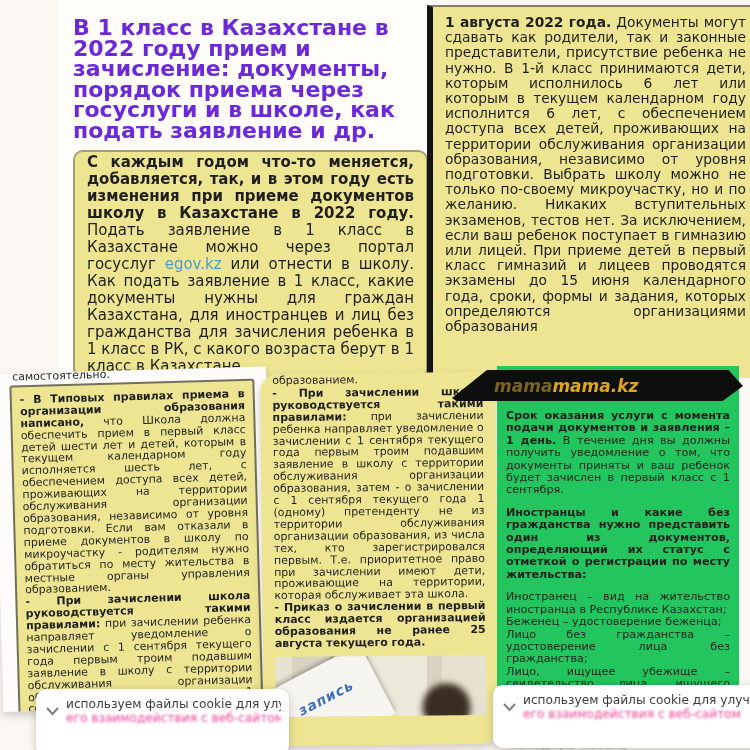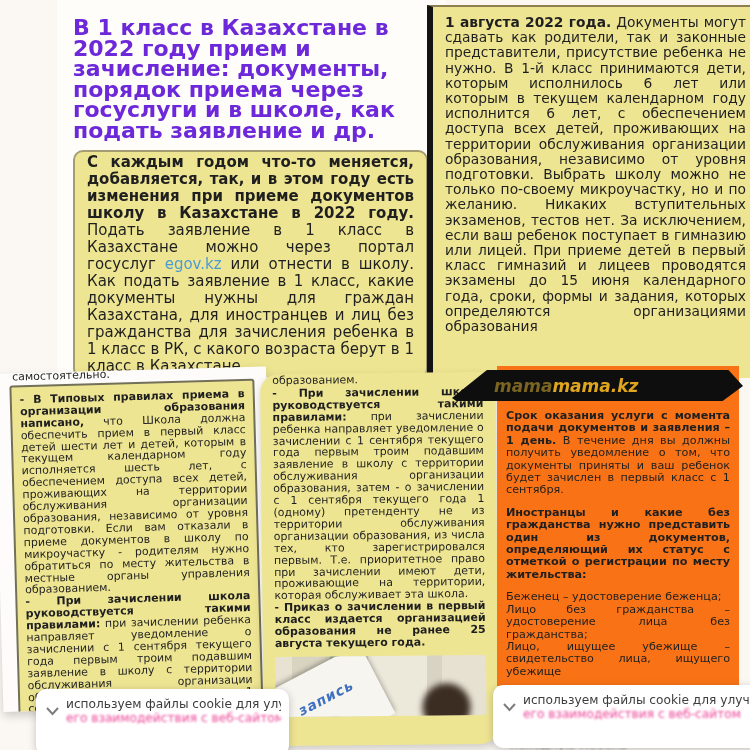--- a/index.html
+++ b/index.html
@@ -63,21 +63,21 @@
 
   
   #logoBanner{left:452px;top:370px;width:291px;height:31px;background:#0e0e0e;z-index:8;
               clip-path:polygon(12% 0,95% 0,100% 52%,93% 100%,1.5% 100%,0 90%);
               display:flex;align-items:center;padding-left:42px;}
   #logoBanner .dim{color:#7a641f;}
   #logoBanner .bright{color:#e0a51e;}
   #logoBanner span{font-weight:bold;font-style:italic;font-size:17px;}
 
   
-  #panelE{left:497px;top:366px;width:242px;height:322px;background:#f97316;z-index:6;
+  #panelE{left:497px;top:366px;width:242px;height:322px;background:#22c55e;z-index:6;
           padding:44px 9px 0 9px;overflow:hidden;
           font-size:11.2px;line-height:12.4px;
           border-bottom:2px solid #ececec;}
   #panelE .para{text-align:justify;margin:0 0 10px 0;}
   #panelE .listline{text-align:justify;margin:0;}
 
   
   .cookie{position:absolute;background:#ffffff;border-radius:10px;z-index:10;
           box-shadow:0 2px 8px rgba(0,0,0,.22);
           padding:8px 8px 6px 30px;font-size:12.2px;line-height:14px;color:#3d3d3d;}
@@ -126,20 +126,21 @@
 
 <div class="panel" id="logoBanner">
   <span class="dim">mama</span>
     <span class="bright">mama.kz</span>
 </div>
 
 <section class="panel" id="panelE">
   <p class="para"><span class="b">Срок оказания услуги с момента подачи документов и заявления – 1 день.</span><span> В течение дня вы должны получить уведомление о том, что документы приняты и ваш ребенок будет зачислен в первый класс с 1 сентября.</span></p>
   <p class="para b">Иностранцы и какие без гражданства нужно представить один из документов, определяющий их статус с отметкой о регистрации по месту жительства:</p>
   <div>
+    <p class="listline">Иностранец – вид на жительство иностранца в Республике Казахстан;</p>
     <p class="listline">Беженец – удостоверение беженца;</p>
     <p class="listline">Лицо без гражданства – удостоверение лица без гражданства;</p>
     <p class="listline">Лицо, ищущее убежище – свидетельство лица, ищущего убежище</p>
 
   </div>
 </section>
 
 <div class="cookie" id="cookieL">
   <span class="chev">
     <svg width="15" height="10" viewBox="0 0 15 10">

